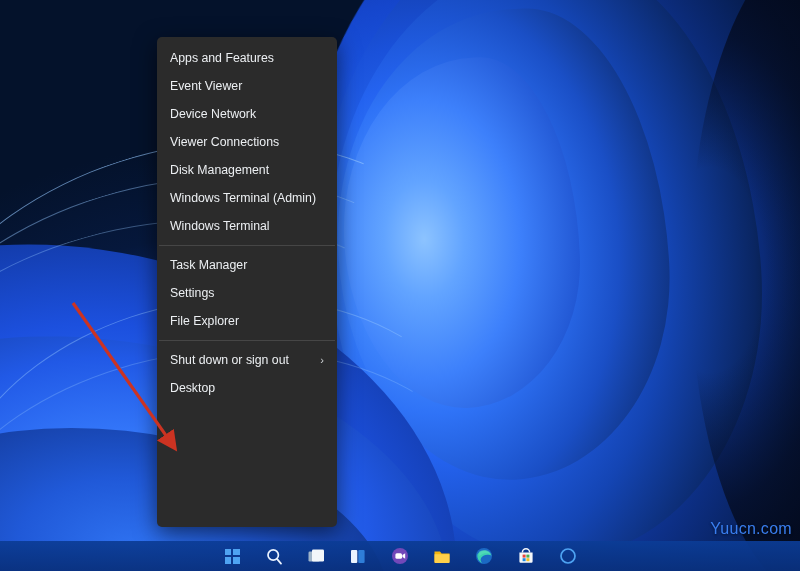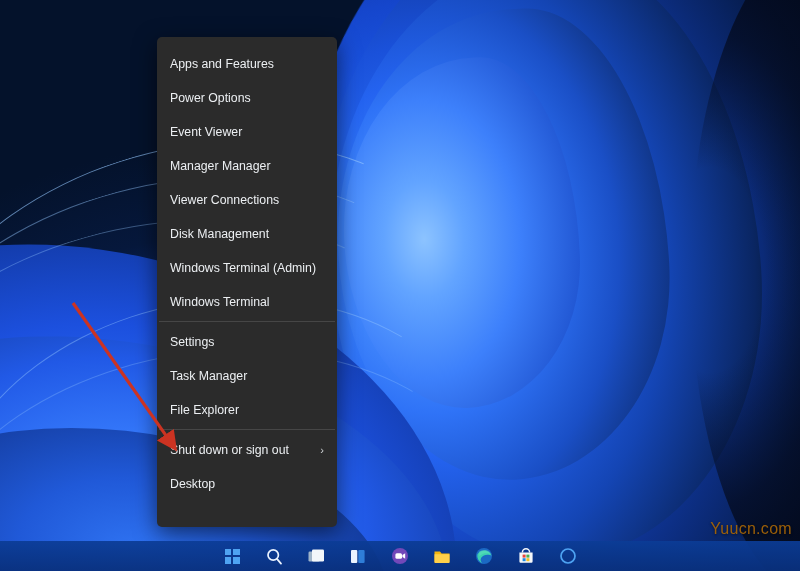--- a/index.html
+++ b/index.html
@@ -123,21 +123,21 @@
     background:#2b2b2b;
     border-radius:5px;
     box-shadow:0 6px 22px rgba(0,0,0,.55);
     padding:7px 0 7px 0;
     overflow:hidden;
   }
   .menu-item{
     height:28px; line-height:28px;
     color:#eceff2; font-size:12.3px;
     padding-left:13px; padding-right:10px;
-    white-space:nowrap; position:relative; cursor:default;margin-top:6px;
+    white-space:nowrap; position:relative; cursor:default;
   }
   .menu-item .chev{
     position:absolute; right:13px; top:0; font-size:11px; color:#cfd3d6;
   }
   .menu-sep{
     height:1px; background:#464646; margin:5px 2px 5px 2px;
   }
 
   
   #annotation-arrow{
@@ -157,21 +157,21 @@
     justify-content:center; border-radius:3px; cursor:default;
   }
 
   
   .start-logo{ width:15px; height:15px; display:grid;
     grid-template-columns:1fr 1fr; grid-template-rows:1fr 1fr; gap:1.6px; }
   .start-logo i{ background:#4ea3f2; display:block; }
 
   #watermark{
     position:absolute; right:8px; bottom:33px;
-    color:#a16207; font-size:16px; letter-spacing:.3px;
+    color:#3b82f6; font-size:16px; letter-spacing:.3px;
     font-family:"Liberation Sans", sans-serif;
     text-shadow:0 1px 3px rgba(0,0,0,.6);
     opacity:.96;
   }
 </style>
 </head>
 <body>
 
 <div id="desktop">
   <div id="bg-base"></div>
@@ -194,30 +194,29 @@
   <div class="filament" id="fil4"></div>
   <div class="filament" id="fil5"></div>
   <div class="filament" id="fil6"></div>
   <div class="filament" id="fil7"></div>
   <div class="filament" id="fil8"></div>
   <div class="filament" id="fil9"></div>
 </div>
 
 <div id="context-menu">
     <div class="menu-item"><span>Apps and Features</span></div>
-    <div class="menu-item"><span>Power Options</span></div>
     <div class="menu-item"><span>Event Viewer</span></div>
-    <div class="menu-item"><span>Manager Manager</span></div>
+    <div class="menu-item"><span>Device Network</span></div>
     <div class="menu-item"><span>Viewer Connections</span></div>
     <div class="menu-item"><span>Disk Management</span></div>
     <div class="menu-item"><span>Windows Terminal (Admin)</span></div>
     <div class="menu-item"><span>Windows Terminal</span></div>
     <div class="menu-sep"></div>
+    <div class="menu-item"><span>Task Manager</span></div>
     <div class="menu-item"><span>Settings</span></div>
-    <div class="menu-item"><span>Task Manager</span></div>
     <div class="menu-item"><span>File Explorer</span></div>
     <div class="menu-sep"></div>
     <div class="menu-item"><span>Shut down or sign out</span><span class="chev">›</span></div>
     <div class="menu-item"><span>Desktop</span></div>
   </div>
 
 <svg id="annotation-arrow">
   <defs>
     <marker id="ahead" markerWidth="7" markerHeight="7" refX="2.2" refY="3.2" orient="auto" markerUnits="strokeWidth">
       <path d="M0,0 L0,6.4 L6.4,3.2 z" fill="#cc3322"></path>

